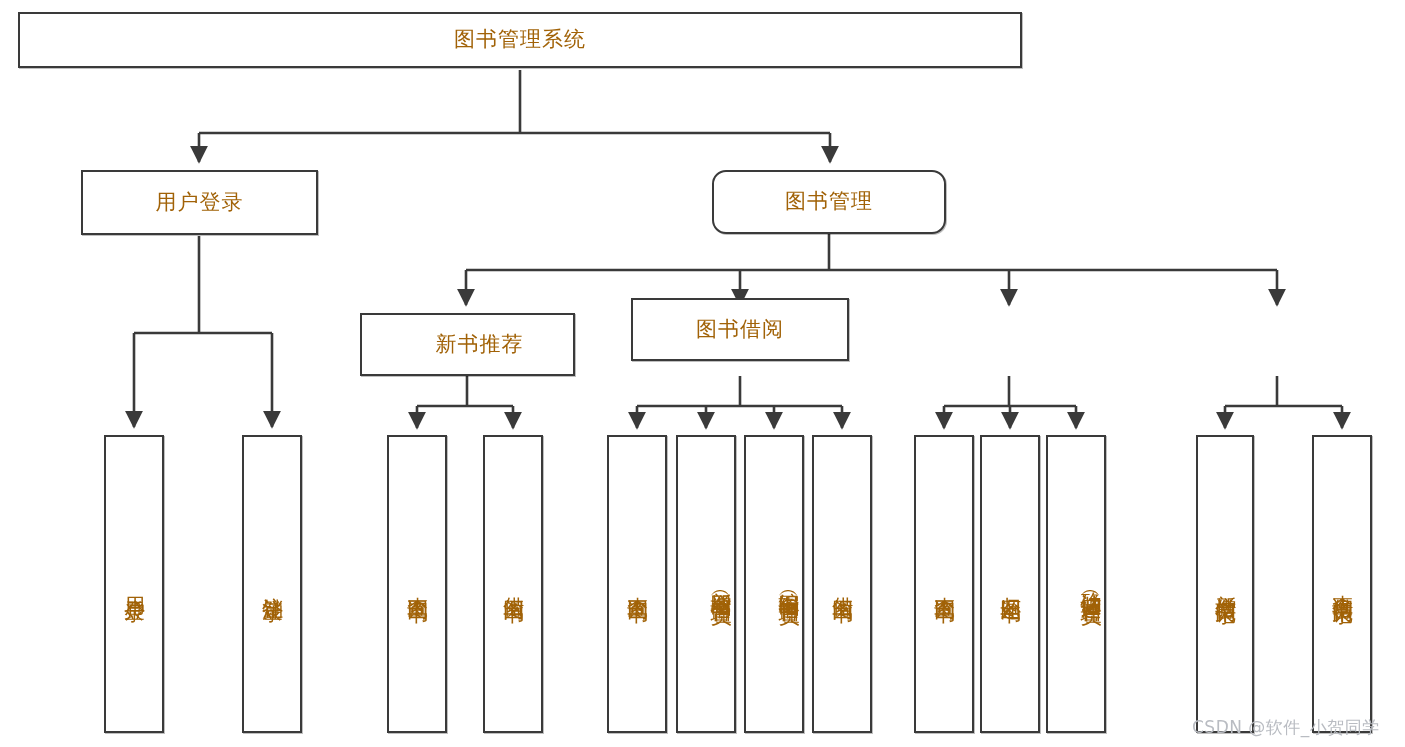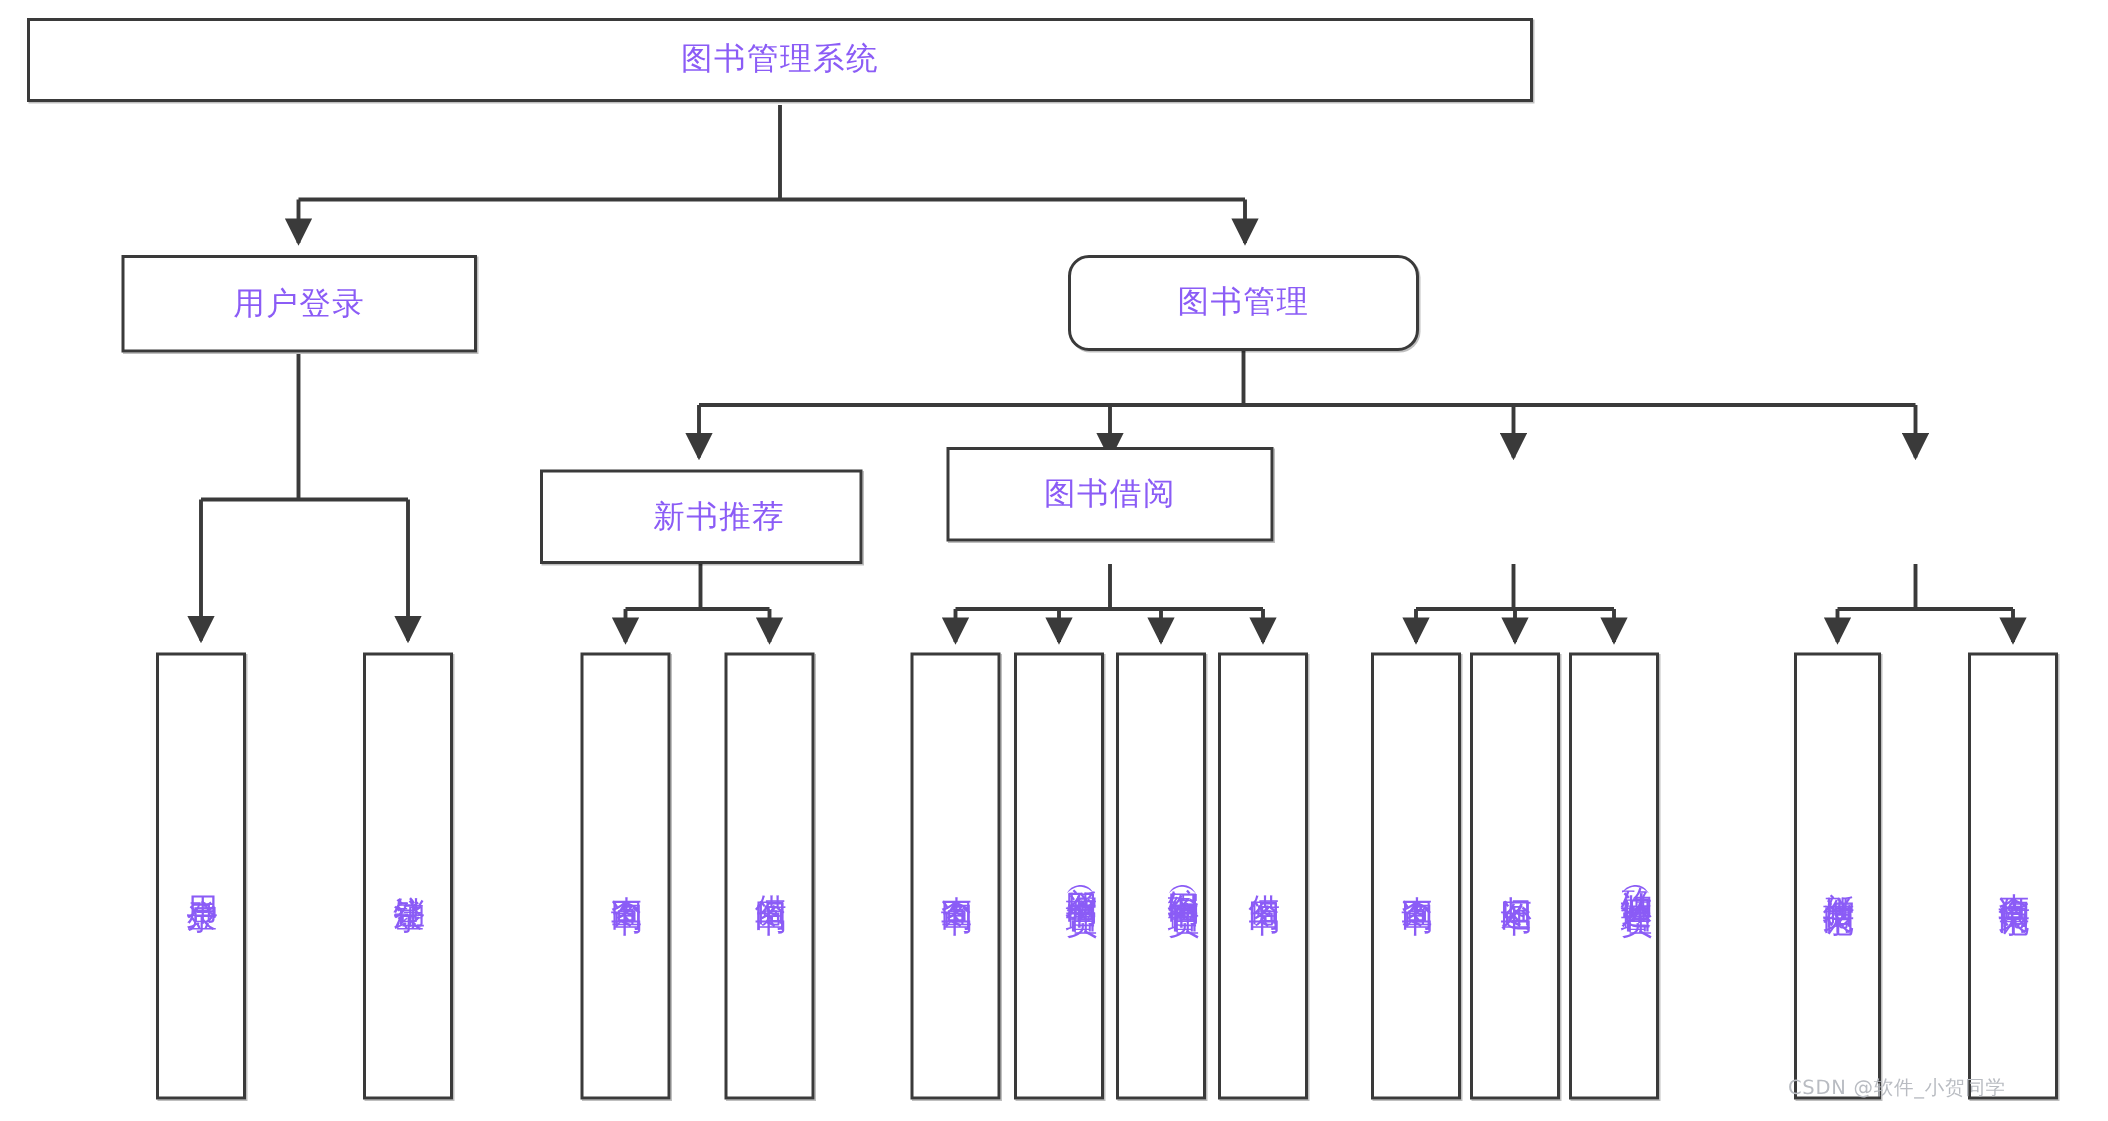--- a/index.html
+++ b/index.html
@@ -18,21 +18,21 @@
     overflow: hidden;
   }
   .node {
     position: absolute;
     box-sizing: border-box;
     border: 2px solid #3a3a3a;
     background: #ffffff;
     display: flex;
     align-items: center;
     justify-content: center;
-    color: #8b5cf6;
+    color: #a16207;
     box-shadow: 1px 1px 0 rgba(0,0,0,0.25);
   }
   .node.h {
     font-size: 21px;
     letter-spacing: 1px;
     line-height: 1.2;
   }
   .node.v {
     writing-mode: vertical-rl;
     text-orientation: upright;
@@ -53,21 +53,21 @@
     left: 0;
     top: 0;
     width: 1405px;
     height: 747px;
     pointer-events: none;
   }
   .watermark {
     position: absolute;
     left: 1192px;
     top: 716px;
-    font-size: 13px;
+    font-size: 17px;
     color: #b9bcc2;
     letter-spacing: 0.5px;
     white-space: nowrap;
     font-family: "DejaVu Sans", "Liberation Sans", sans-serif;
   }
 </style>
 </head>
 <body>
 
 <div id="canvas">

